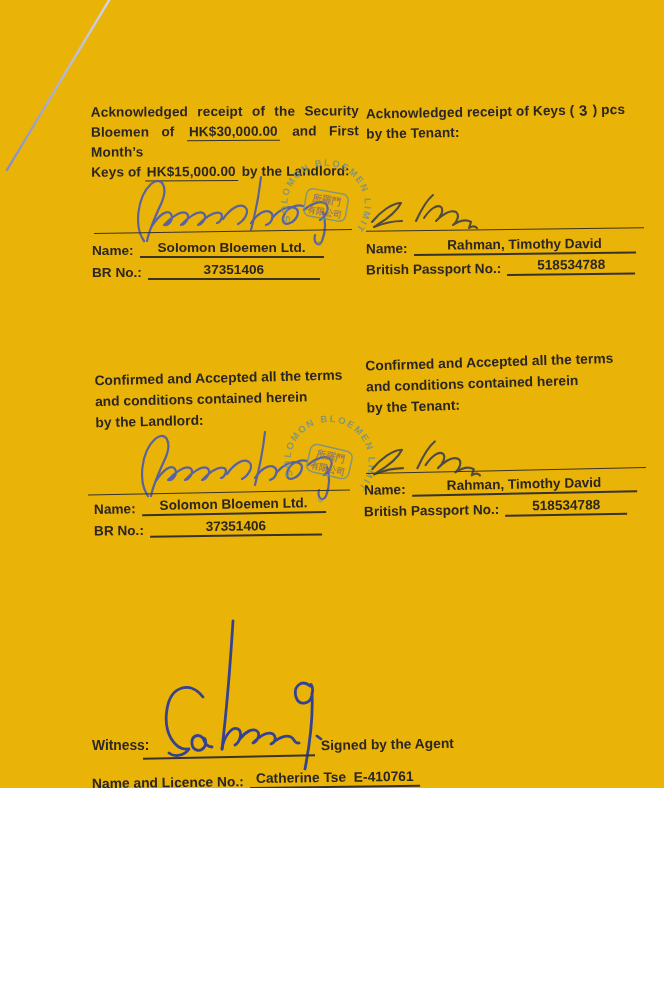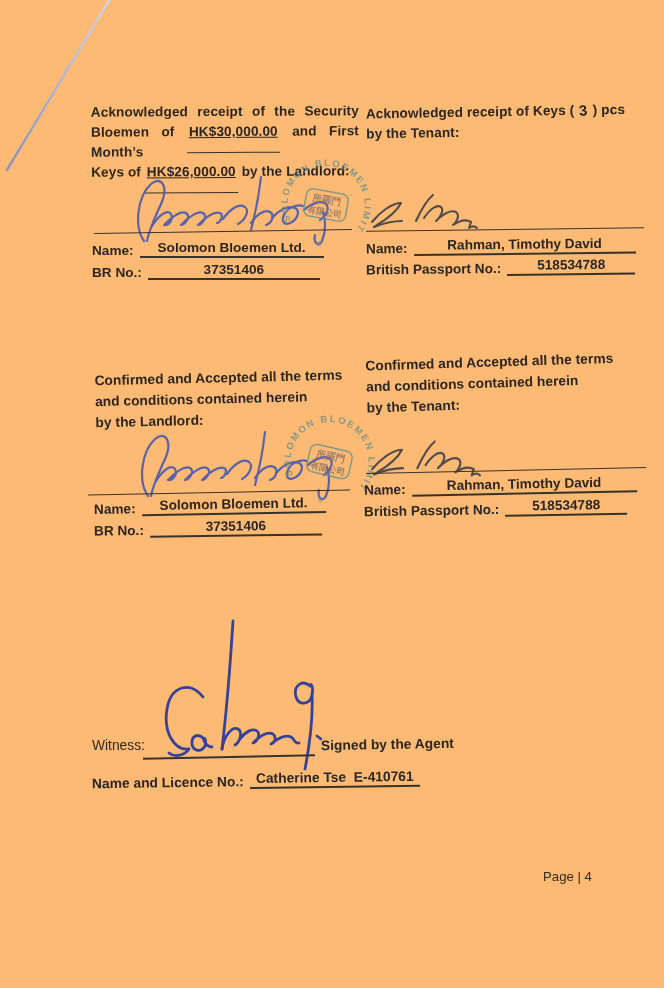--- a/index.html
+++ b/index.html
@@ -1,27 +1,27 @@
 <!DOCTYPE html>
 <html style="--stamp-ink: #6d908d; --stamp-inner: #8a7268; --landlord-ink: #4d5cae; --tenant-ink: #3f4048; --witness-ink: #2b3c99;"><head>
 <meta charset="utf-8">
 <style>
   * { margin:0; padding:0; box-sizing:border-box; }
   html,body { background:#ffffff; }
   .page {
-    position:relative; width:664px; height:988px; margin:0 auto;
-    background:#fdba74; overflow:hidden;
+    position:relative; width:664px; height:788px; margin:0 auto;
+    background:#eab308; overflow:hidden;
     font-family:"Liberation Sans","DejaVu Sans",sans-serif;
     color:#2d2723;
   }
   .abs { position:absolute; }
   .para { font-weight:700; font-size:13.6px; line-height:20px; letter-spacing:.1px; color:#2c2622; }
   .para .jline { text-align:justify; text-align-last:justify; }
   .para3 { font-weight:700; font-size:13.8px; line-height:21px; color:#2c2622; }
-  .u { border-bottom:1.7px solid #37312b; padding:0 2px 13px; white-space:pre;text-decoration:underline; }
+  .u { border-bottom:1.7px solid #37312b; padding:0 2px 1px; white-space:pre; }
   .keys-num { display:inline-block; font-size:15px; font-weight:600; margin:0 5px; transform:rotate(-5deg) translateY(1px); }
   .frow { position:absolute; display:flex; align-items:flex-end; font-weight:700; font-size:13.6px; color:#2c2622; }
   .frow .lbl { white-space:pre; padding-right:6px; }
   .frow .uv { border-bottom:2px solid #39322b; text-align:center; white-space:pre; padding:0 4px 1px; }
   .sline { position:absolute; border-top:1.9px solid #3a332d; }
   .sig { position:absolute; overflow:visible; }
   .sig path { fill:none; stroke:currentColor; stroke-linecap:round; stroke-linejoin:round; }
   .sig-landlord { color:var(--landlord-ink); opacity:.92; }
   .sig-landlord path { stroke-width:2.2; }
   .sig-tenant { color:var(--tenant-ink); opacity:.9; }
@@ -55,21 +55,21 @@
     <div class="jline">
       <span>Acknowledged receipt of the Security</span>
     </div>
     <div class="jline">
       <span>Bloemen of</span>
       <span class="u">HK$30,000.00</span>
       <span>and First Month’s</span>
     </div>
     <div>
       <span>Keys of </span>
-      <span class="u">HK$26,000.00</span>
+      <span class="u">HK$15,000.00</span>
       <span> by the Landlord:</span>
     </div>
   </div>
 
   <svg class="sig sig-landlord" style="left:126px; top:165px" width="228" height="80" viewBox="0 0 228 80">
     <path d="M18,76 C8,62 11,32 25,19 C35,10 43,21 35,39 C29,52 23,66 21,76"></path>
     <path d="M26,61 C33,50 41,44 45,49 C48,54 43,61 38,60 C45,53 54,45 60,48 C65,51 60,59 55,60 C62,53 71,45 77,48 C82,51 77,59 72,60 C79,53 88,46 94,48 C98,50 95,57 91,58"></path>
     <path d="M97,54 C104,44 113,38 119,42 C124,46 119,55 112,59"></path>
     <path d="M135,12 C133,30 129,50 125,65"></path>
     <path d="M125,58 C131,49 139,44 144,47 C149,50 146,58 140,60"></path>
@@ -193,21 +193,21 @@
   <svg class="sig sig-witness" style="left:147px; top:597px" width="192" height="178" viewBox="0 0 192 178">
     <path d="M56,100 C44,84 24,88 20,112 C16,136 28,154 42,152 C38,158 28,161 22,156"></path>
     <path d="M56,141 C51,136 44,139 45,147 C46,154 54,156 58,149 C60,144 58,141 56,141 C58,147 61,150 65,150"></path>
     <path d="M86,24 C84,56 80,110 75,152"></path>
     <path d="M75,152 C77,139 85,129 91,132 C96,135 93,145 88,148"></path>
     <path d="M93,142 C99,134 106,131 110,134 C114,137 110,145 106,146 C112,140 120,134 126,137 C130,140 128,146 124,147 C130,142 138,137 144,140 C148,142 147,147 152,146"></path>
     <path d="M163,89 C155,82 146,89 149,100 C152,109 163,108 165,98 C167,89 163,85 163,89 M165,96 C166,116 163,146 158,172"></path>
     <path d="M170,139 L174,142"></path>
   </svg>
 
-  <div class="abs" style="left:92px; top:738px; font-weight:400; font-size:13.8px">Witness:</div>
+  <div class="abs" style="left:92px; top:738px; font-weight:700; font-size:13.8px">Witness:</div>
   <div class="sline" style="left:143px; top:756px; width:172px; transform:rotate(-1.2deg); border-top-width:2px"></div>
   <div class="abs" style="left:321px; top:737px; font-weight:700; font-size:13.8px; transform:rotate(-1deg)">Signed by the Agent</div>
 
   <div class="frow" style="left:92px; top:771px; transform:rotate(-0.8deg); font-size:13.8px">
     <span class="lbl">Name and Licence No.:</span>
     <span class="uv" style="min-width:170px">Catherine Tse  E-410761</span>
   </div>
 
   <div class="footer" style="left:543px; top:869px">Page | 4</div>
 

